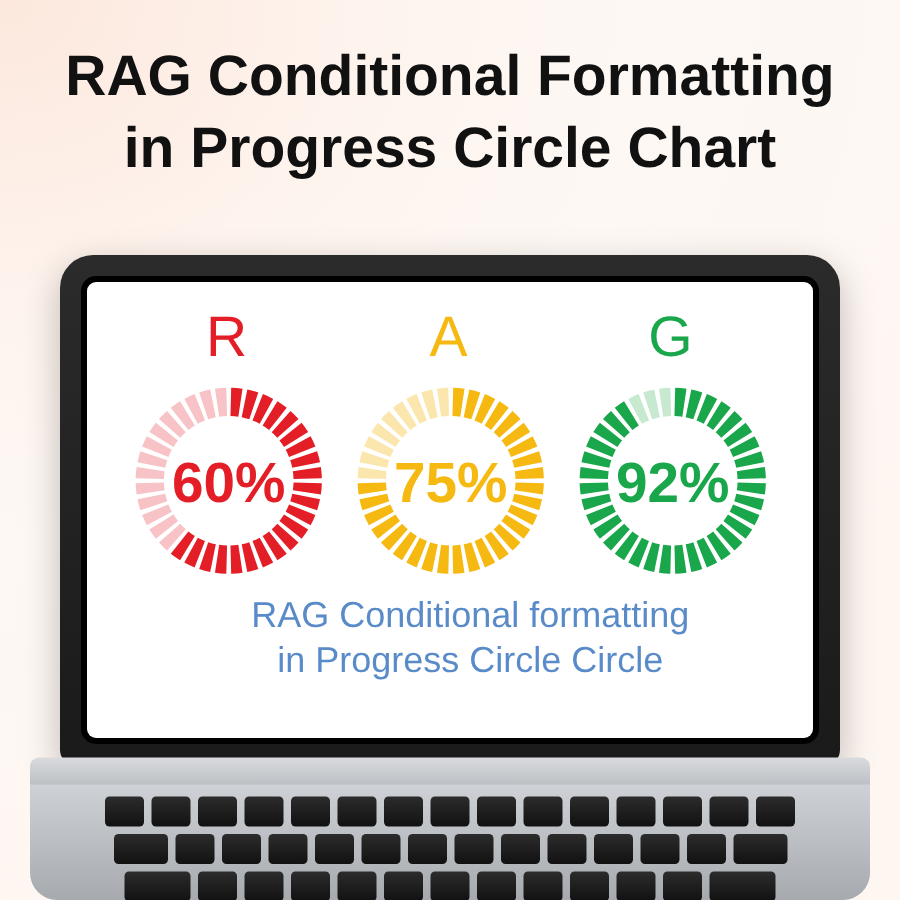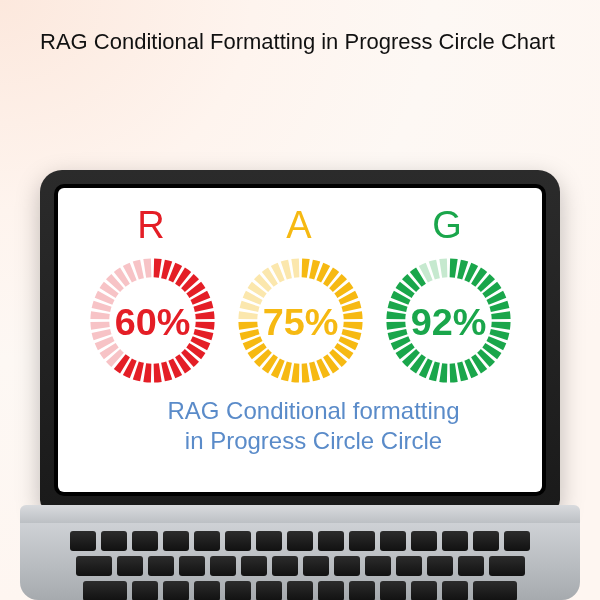--- a/index.html
+++ b/index.html
@@ -11,23 +11,23 @@
     overflow: hidden;
   }
   .page {
     width: 600px;
     height: 600px;
     background: radial-gradient(120% 100% at 0% 0%, #fce8dd 0%, #fef4ee 35%, #fdf8f4 60%, #fef6f1 100%);
     position: relative;
     box-sizing: border-box;
   }
   .title {
-    text-align: left;
-    font-weight: 400;
-    font-size: 22px;
+    text-align: center;
+    font-weight: 700;
+    font-size: 38px;
     line-height: 1.25;
     color: #111;
     padding: 28px 40px 0 40px;
   }
   .laptop {
     position: absolute;
     left: 50%;
     transform: translateX(-50%);
     bottom: 0;
     width: 560px;

